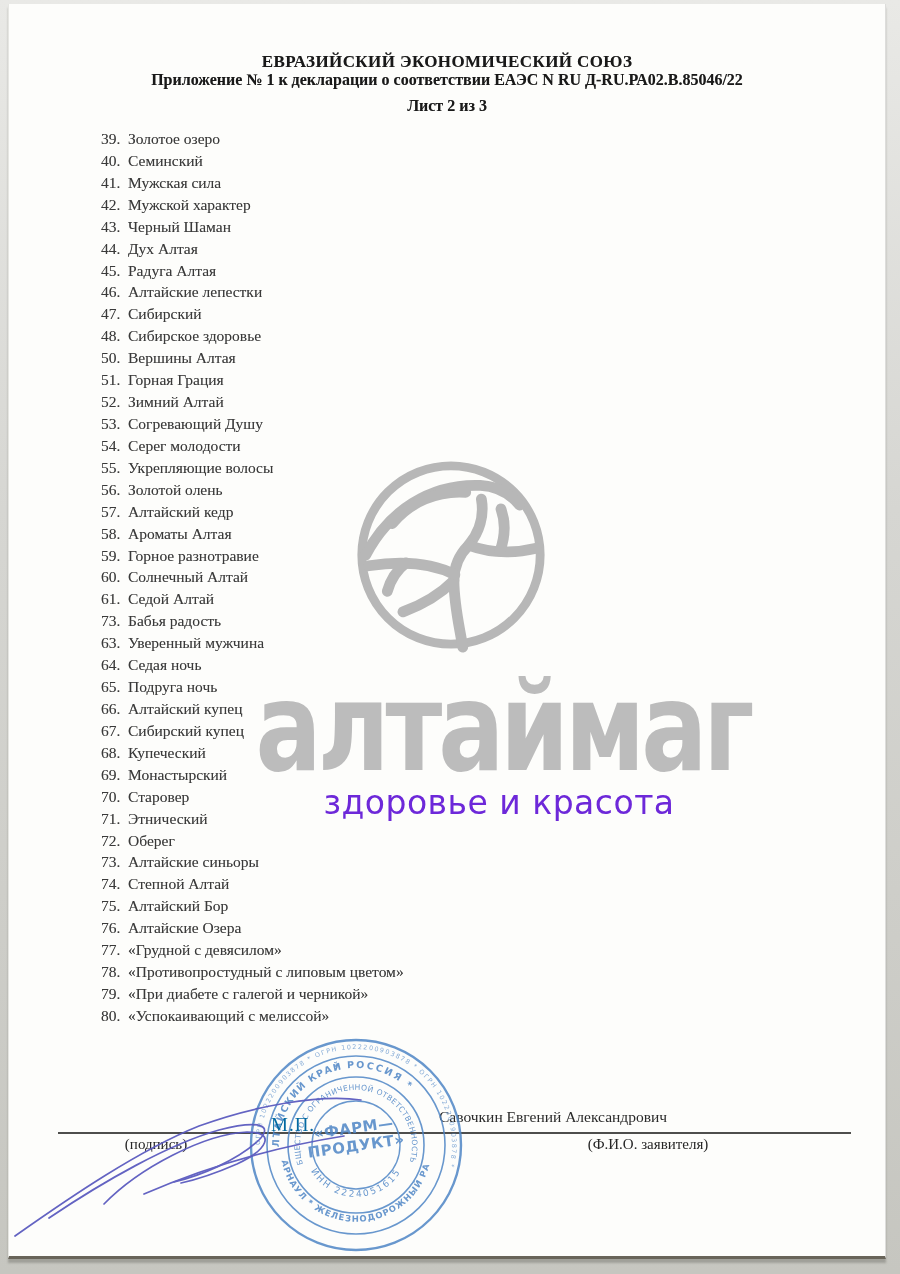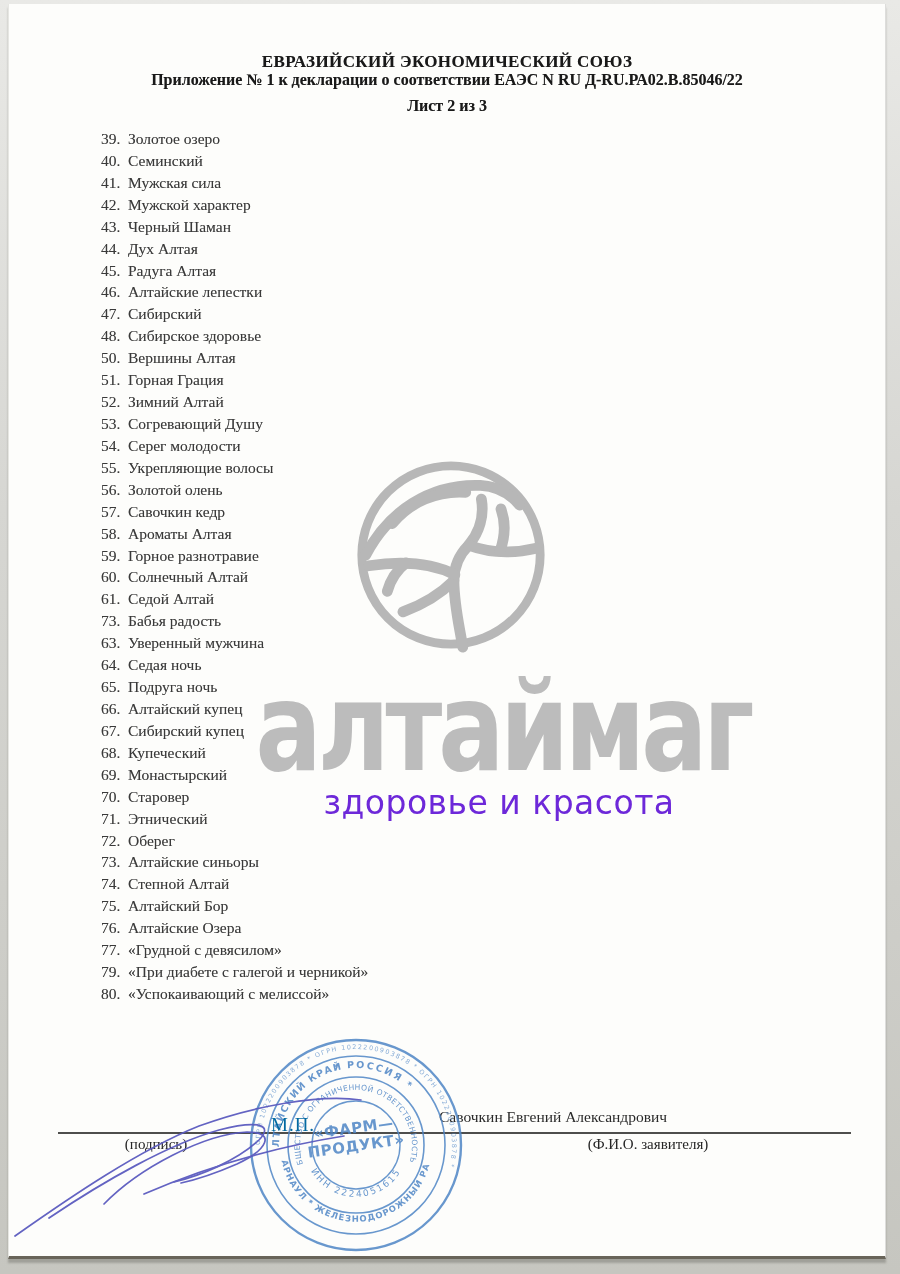--- a/index.html
+++ b/index.html
@@ -72,41 +72,42 @@
         <li><span class="num">46.</span><span>Алтайские лепестки</span></li>
         <li><span class="num">47.</span><span>Сибирский</span></li>
         <li><span class="num">48.</span><span>Сибирское здоровье</span></li>
         <li><span class="num">50.</span><span>Вершины Алтая</span></li>
         <li><span class="num">51.</span><span>Горная Грация</span></li>
         <li><span class="num">52.</span><span>Зимний Алтай</span></li>
         <li><span class="num">53.</span><span>Согревающий Душу</span></li>
         <li><span class="num">54.</span><span>Серег молодости</span></li>
         <li><span class="num">55.</span><span>Укрепляющие волосы</span></li>
         <li><span class="num">56.</span><span>Золотой олень</span></li>
-        <li><span class="num">57.</span><span>Савочкин кедр</span></li>
+        <li><span class="num">57.</span><span>Алтайский кедр</span></li>
         <li><span class="num">58.</span><span>Ароматы Алтая</span></li>
         <li><span class="num">59.</span><span>Горное разнотравие</span></li>
         <li><span class="num">60.</span><span>Солнечный Алтай</span></li>
         <li><span class="num">61.</span><span>Седой Алтай</span></li>
         <li><span class="num">73.</span><span>Бабья радость</span></li>
         <li><span class="num">63.</span><span>Уверенный мужчина</span></li>
         <li><span class="num">64.</span><span>Седая ночь</span></li>
         <li><span class="num">65.</span><span>Подруга ночь</span></li>
         <li><span class="num">66.</span><span>Алтайский купец</span></li>
         <li><span class="num">67.</span><span>Сибирский купец</span></li>
         <li><span class="num">68.</span><span>Купеческий</span></li>
         <li><span class="num">69.</span><span>Монастырский</span></li>
         <li><span class="num">70.</span><span>Старовер</span></li>
         <li><span class="num">71.</span><span>Этнический</span></li>
         <li><span class="num">72.</span><span>Оберег</span></li>
         <li><span class="num">73.</span><span>Алтайские синьоры</span></li>
         <li><span class="num">74.</span><span>Степной Алтай</span></li>
         <li><span class="num">75.</span><span>Алтайский Бор</span></li>
         <li><span class="num">76.</span><span>Алтайские Озера</span></li>
         <li><span class="num">77.</span><span>«Грудной с девясилом»</span></li>
+        <li><span class="num">78.</span><span>«Противопростудный с липовым цветом»</span></li>
         <li><span class="num">79.</span><span>«При диабете с галегой и черникой»</span></li>
         <li><span class="num">80.</span><span>«Успокаивающий с мелиссой»</span></li>
       </ol>
 
     <svg class="wm-logo" width="196" height="196" viewBox="-100 -100 200 200">
       <g fill="none" stroke="#b7b7b7" stroke-linecap="round">
         <circle cx="0" cy="0" r="91" stroke-width="9"></circle>
         <g stroke-width="11">
           <path d="M 12 94 C 8 70 3 50 3 26 C 3 12 8 0 18 -10 C 29 -23 34 -40 31 -57"></path>
           <path d="M 3 26 C -9 38 -27 50 -49 58"></path>

